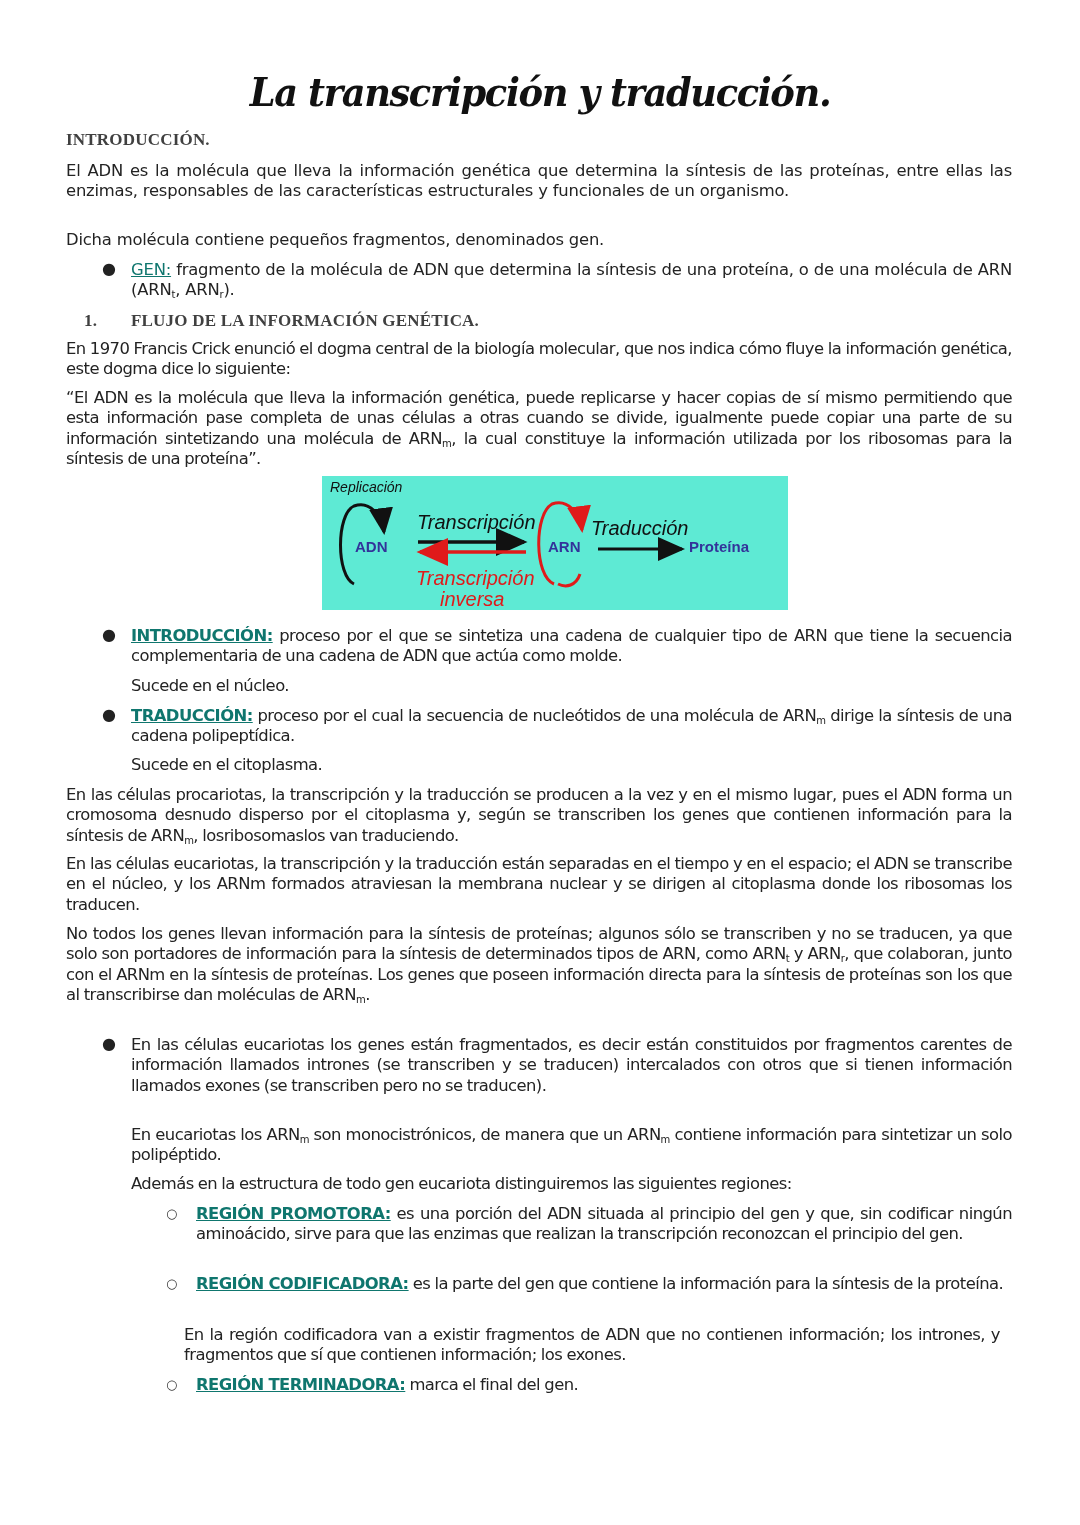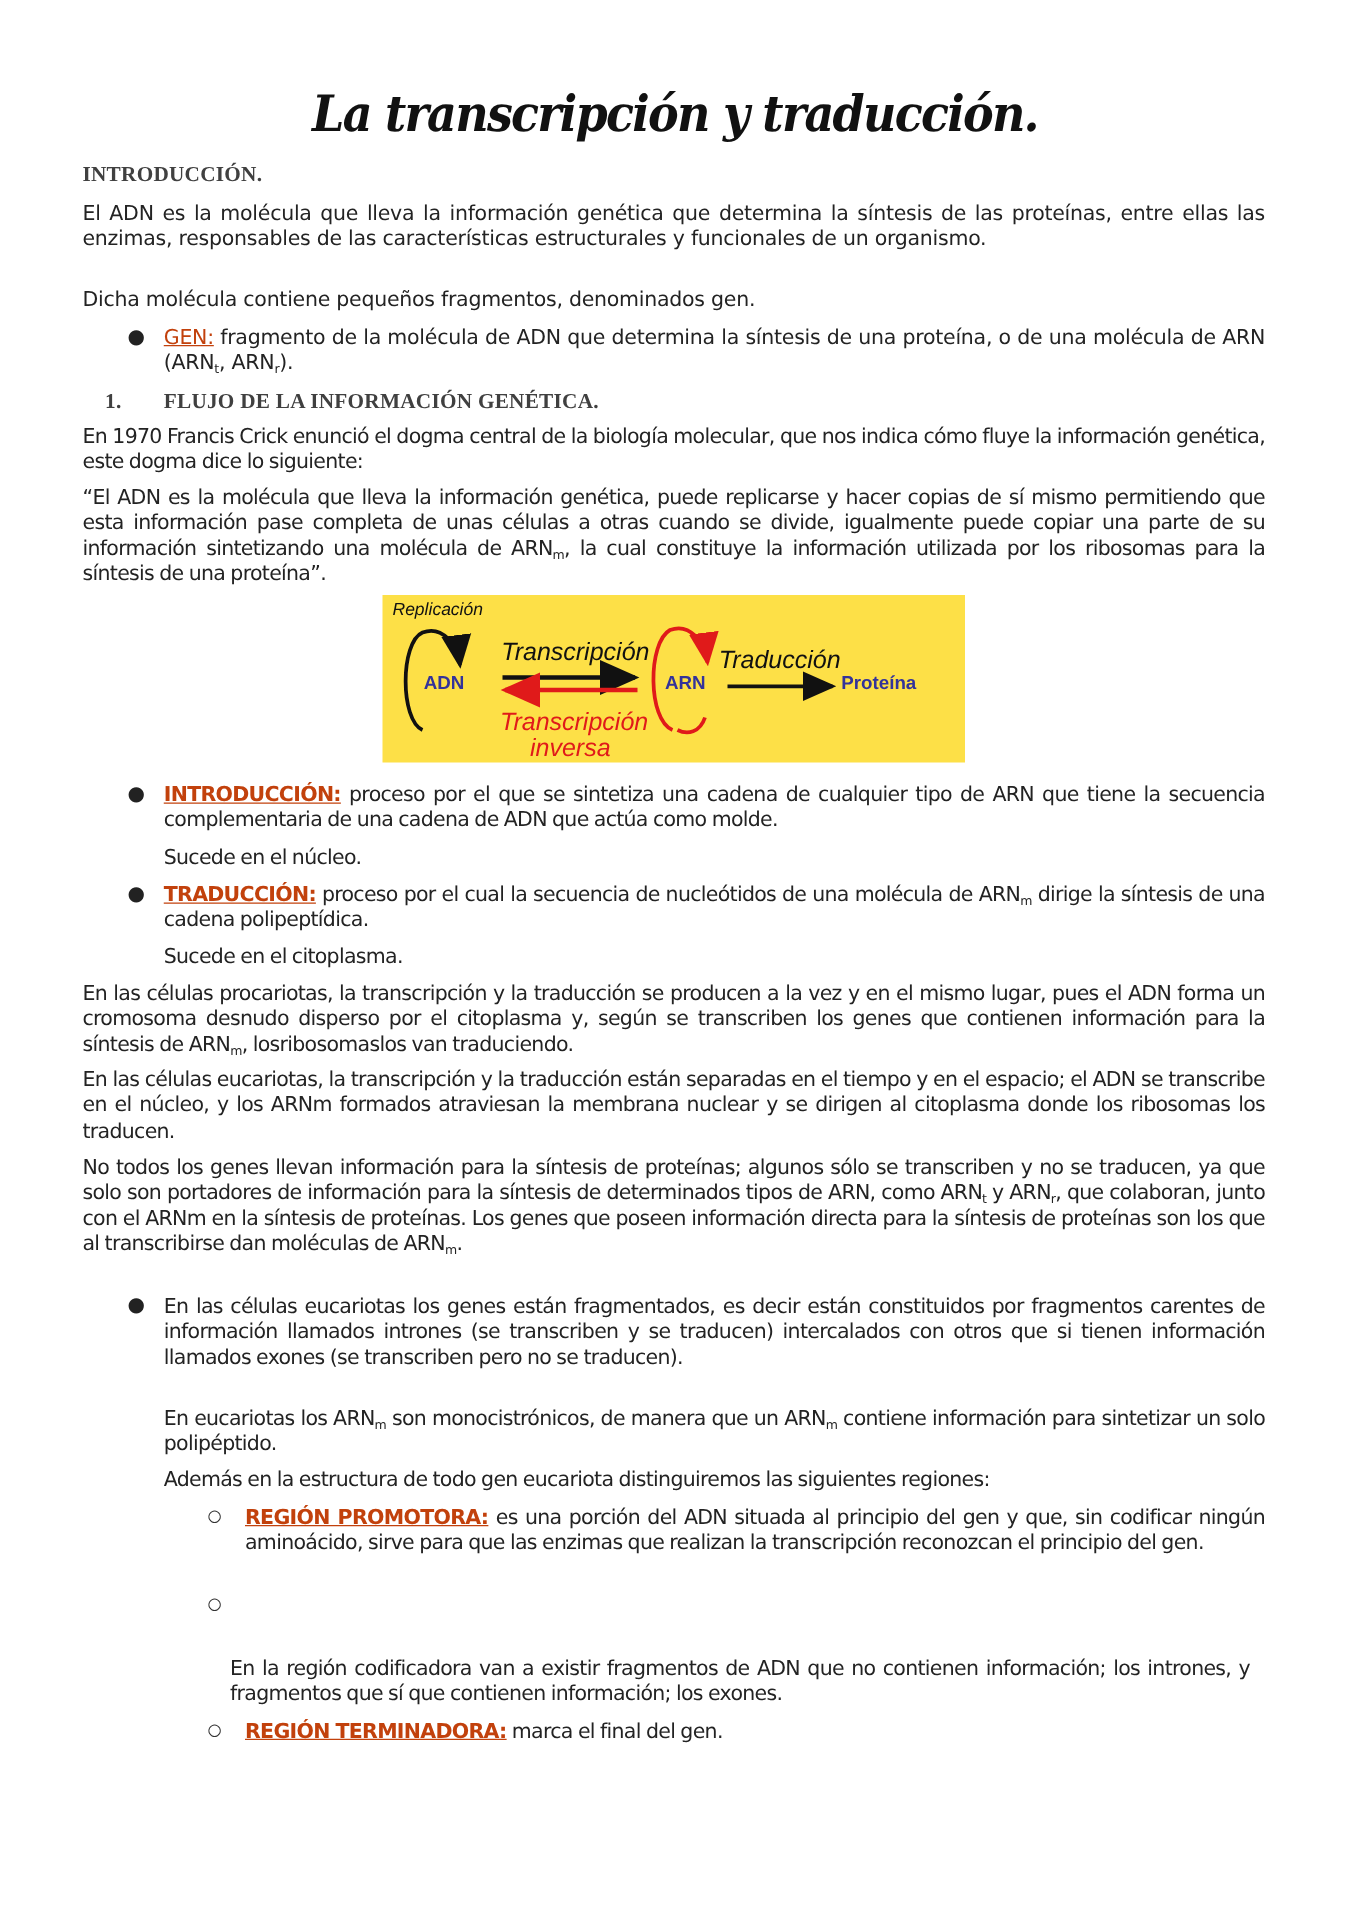--- a/index.html
+++ b/index.html
@@ -20,25 +20,25 @@
     }
     .block { position: absolute; left: 66px; width: 946px; }
     .p {
       font-family: "DejaVu Sans", sans-serif; font-size: 16.4px; line-height: 20.3px;
       text-align: justify; color: #232323; margin: 0; letter-spacing: -0.2px;
     }
     .p.last { text-align-last: left; }
     .narrow { font-size: 16.4px; letter-spacing: -0.55px; word-spacing: -0.5px; }
     sub { font-size: 10px; vertical-align: -3px; line-height: 0; }
     .bullet { position: absolute; width: 12px; font-size: 16px; color:#222; }
-    .ul { text-decoration: underline; font-weight: bold; color:#c2410c; }
+    .ul { text-decoration: underline; font-weight: bold; color:#0f766e; }
     .circle { position:absolute; font-size: 13px; color:#333; }
     .diagram {
-      position: absolute; left: 306px; top: 476px; width: 466px; height: 134px;
-      background: #fde047;
+      position: absolute; left: 322px; top: 476px; width: 466px; height: 134px;
+      background: #5eead4;
     }
     .d-label { position: absolute; font-family: "Liberation Sans", sans-serif; font-style: italic; font-size: 20px; color: #111; }
     .d-big { position: absolute; font-family: "Liberation Sans", sans-serif; font-weight: bold; font-size: 15px; color: #33339a; }
   </style>
 </head>
 <body>
 
 <div class="page">
 
   <div class="title">La transcripción y traducción.</div>
@@ -105,18 +105,19 @@
 
   <span class="bullet" style="left:102px; top:1034px;">●</span>
   <p class="p narrow last" style="position:absolute; left:131px; top:1035px; width:881px;">En las células eucariotas los genes están fragmentados, es decir están constituidos por fragmentos carentes de información llamados intrones (se transcriben y se traducen) intercalados con otros que si tienen información llamados exones (se transcriben pero no se traducen).</p>
   <p class="p narrow last" style="position:absolute; left:131px; top:1125px; width:881px;"><span>En eucariotas los ARN</span><sub>m</sub><span> son monocistrónicos, de manera que un ARN</span><sub>m</sub><span> contiene información para sintetizar un solo polipéptido.</span></p>
   <p class="p narrow" style="position:absolute; left:131px; top:1174px;">Además en la estructura de todo gen eucariota distinguiremos las siguientes regiones:</p>
 
   <span class="circle" style="left:166px; top:1206px;">○</span>
   <p class="p narrow last" style="position:absolute; left:196px; top:1204px; width:816px;"><span class="ul">REGIÓN PROMOTORA:</span><span> es una porción del ADN situada al principio del gen y que, sin codificar ningún aminoácido, sirve para que las enzimas que realizan la transcripción reconozcan el principio del gen.</span></p>
 
   <span class="circle" style="left:166px; top:1276px;">○</span>
+  <p class="p narrow last" style="position:absolute; left:196px; top:1274px; width:816px;"><span class="ul">REGIÓN CODIFICADORA:</span><span> es la parte del gen que contiene la información para la síntesis de la proteína.</span></p>
   <p class="p narrow last" style="position:absolute; left:184px; top:1325px; width:816px;">En la región codificadora van a existir fragmentos de ADN que no contienen información; los intrones, y fragmentos que sí que contienen información; los exones.</p>
 
   <span class="circle" style="left:166px; top:1377px;">○</span>
   <p class="p narrow last" style="position:absolute; left:196px; top:1375px; width:816px;"><span class="ul">REGIÓN TERMINADORA:</span><span> marca el final del gen.</span></p>
 
 </div>
 
 </body></html>

